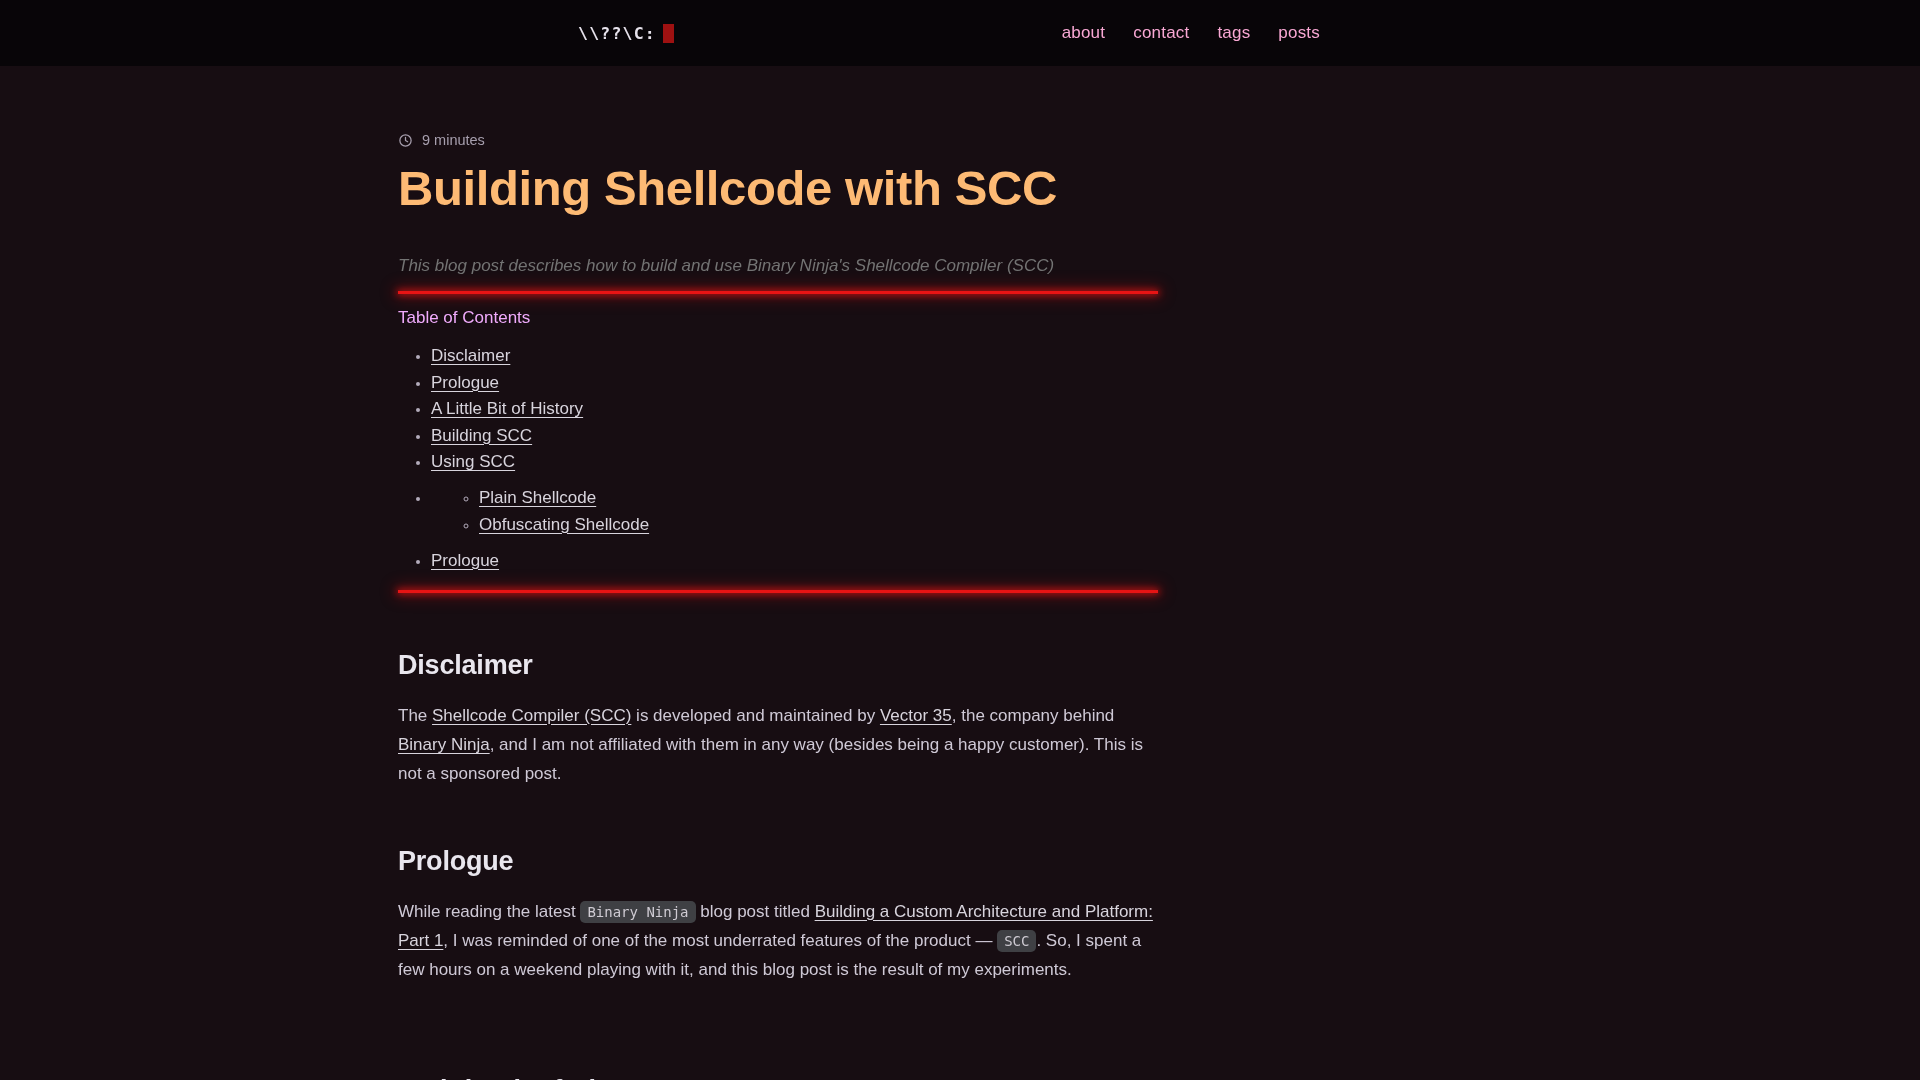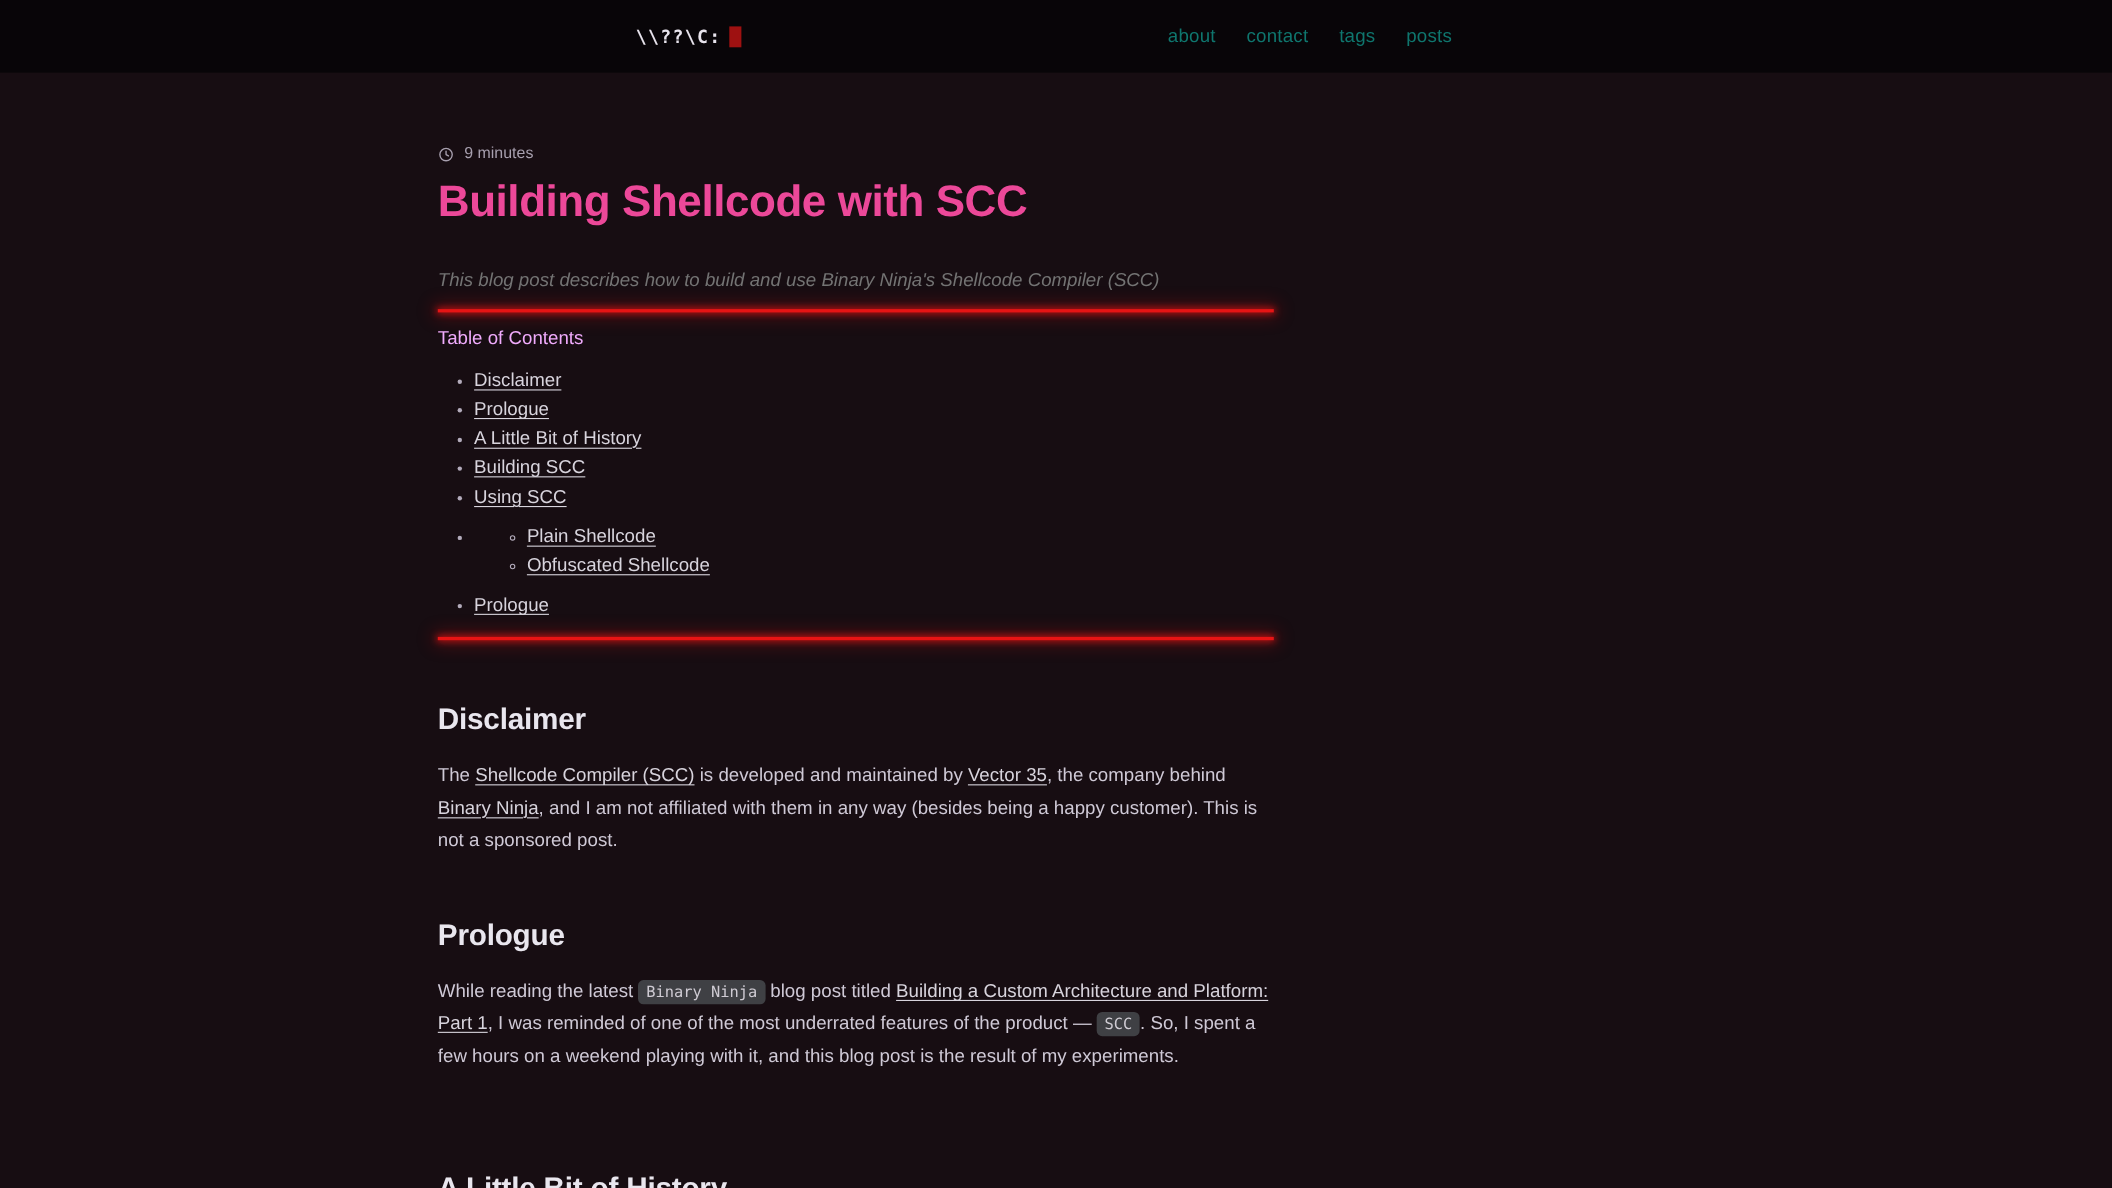--- a/index.html
+++ b/index.html
@@ -52,21 +52,21 @@
     margin-left: 7px;
     vertical-align: middle;
   }
   .nav {
     margin-right: 600px;
     display: flex;
     align-items: center;
     gap: 28px;
   }
   .nav a {
-    color: #0f766e;
+    color: #f9a8d4;
     text-decoration: none;
     font-size: 17px;
     letter-spacing: 0.2px;
   }
 
   
   .page {
     width: 1920px;
     display: flex;
     justify-content: center;
@@ -82,24 +82,24 @@
     display: flex;
     align-items: center;
     gap: 9px;
     color: #a79fae;
     font-size: 14.5px;
     margin-bottom: 12px;
   }
   .clock-icon { display: block; }
 
   .post-title {
-    font-size: 40px;
+    font-size: 49px;
     line-height: 1.16;
     font-weight: 700;
-    color: #ec4899;
+    color: #fdba74;
     margin: 8px 0 0 0;
     letter-spacing: -0.4px;
   }
 
   .post-desc {
     font-style: italic;
     font-size: 17px;
     color: #737373;
     margin: 36px 0 0 0;
     line-height: 1.5;
@@ -229,21 +229,21 @@
       </li>
       <li>
         <a href="#">Using SCC</a>
       </li>
       <li>
         <ul>
           <li>
             <a href="#">Plain Shellcode</a>
           </li>
           <li>
-            <a href="#">Obfuscated Shellcode</a>
+            <a href="#">Obfuscating Shellcode</a>
           </li>
         </ul>
       </li>
       <li>
         <a href="#">Prologue</a>
       </li>
     </ul>
 
     <hr class="rule rule-bottom">
 

